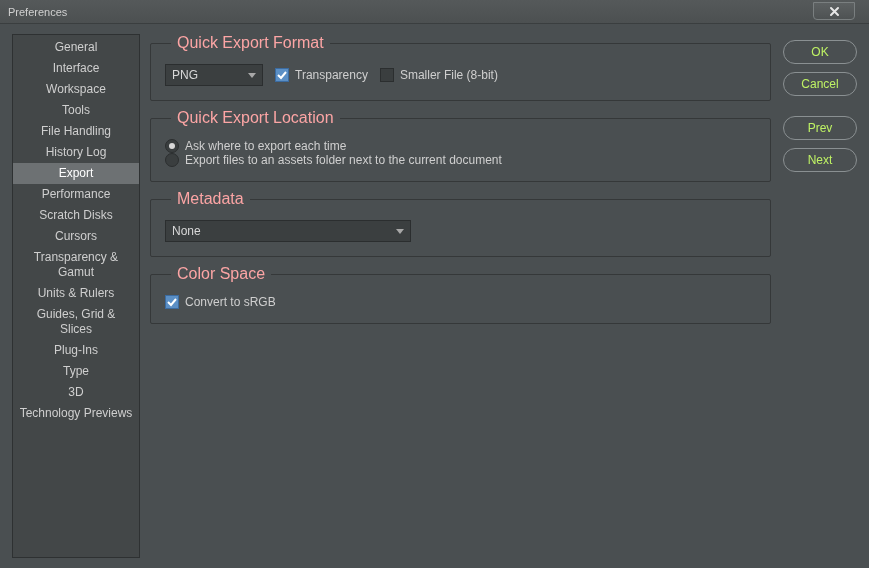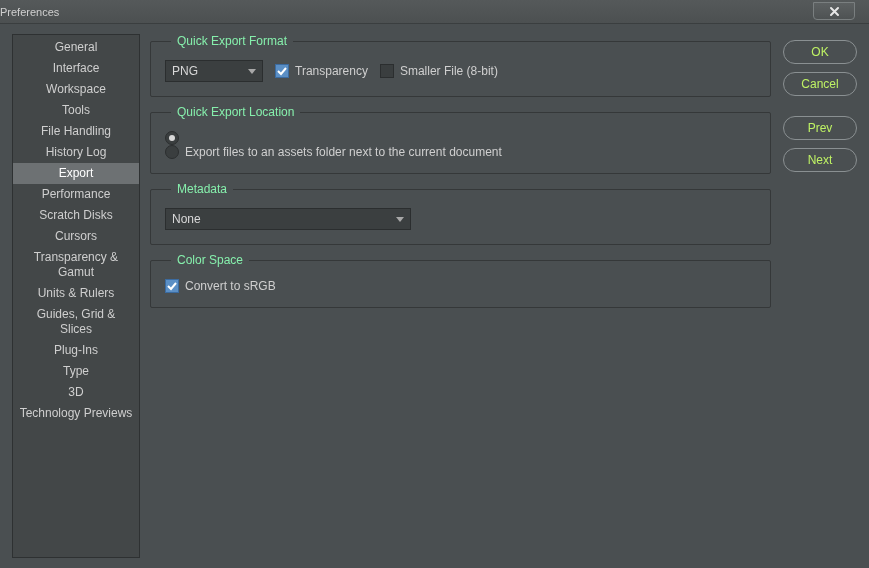--- a/index.html
+++ b/index.html
@@ -14,20 +14,21 @@
   }
   .titlebar {
     display: flex;
     align-items: center;
     height: 24px;
     background: linear-gradient(#55595a, #4c5051);
     border-bottom: 1px solid #3a3e3f;
     position: relative;
   }
   .titlebar .title {
+    padding-left: 8px;
     font-size: 11px;
     color: #d0d0d0;
   }
   .titlebar .close {
     position: absolute;
     right: 14px;
     top: 2px;
     width: 42px;
     height: 18px;
     border: 1px solid #7a7f80;
@@ -79,22 +80,22 @@
   }
   fieldset.group {
     border: 1px solid #353839;
     border-radius: 2px;
     padding: 12px 14px 14px 14px;
     position: relative;
   }
   fieldset.group legend {
     padding: 0 6px;
     margin-left: 6px;
-    color: #86efac;
-    font-size: 12px;
+    color: #fca5a5;
+    font-size: 16px;
   }
   .row { display: flex; align-items: center; gap: 12px; flex-wrap: wrap; }
   .row + .row { }
   .select {
     background: #3b3f40;
     border: 1px solid #2b2e2f;
     color: #d8d8d8;
     height: 22px;
     padding: 0 6px;
     display: inline-flex;
@@ -209,20 +210,21 @@
             <span class="label">Smaller File (8-bit)</span>
           </label>
         </div>
       </fieldset>
 
       <fieldset class="group">
         <legend>Quick Export Location</legend>
         <div class="row">
           <label class="radio checked">
             <span class="circle"></span>
+            <span class="label">Ask where to export each time</span>
           </label>
         </div>
         <div class="row">
           <label class="radio">
             <span class="circle"></span>
             <span class="label">Export files to an assets folder next to the current document</span>
           </label>
         </div>
       </fieldset>
 

